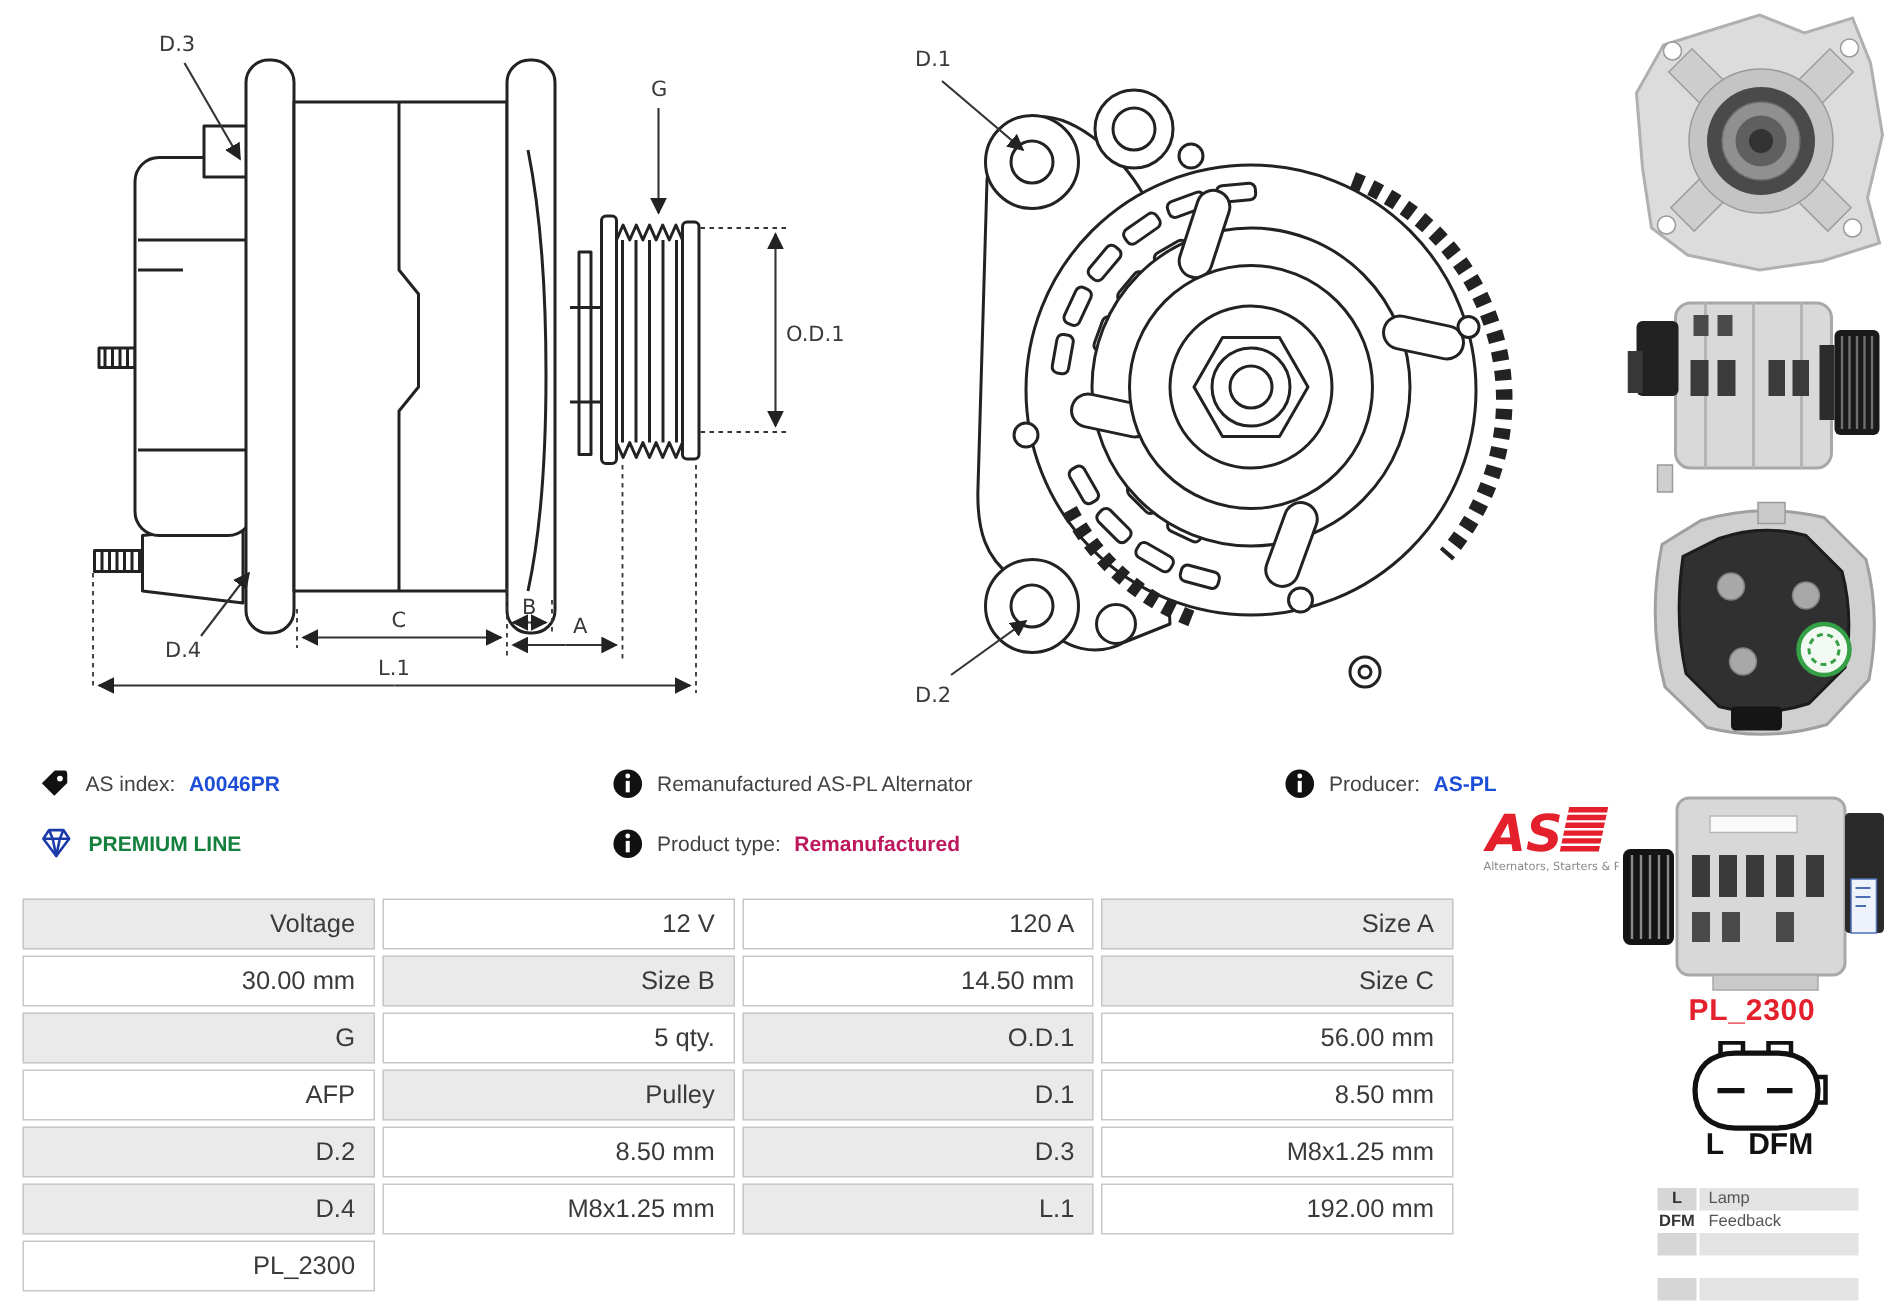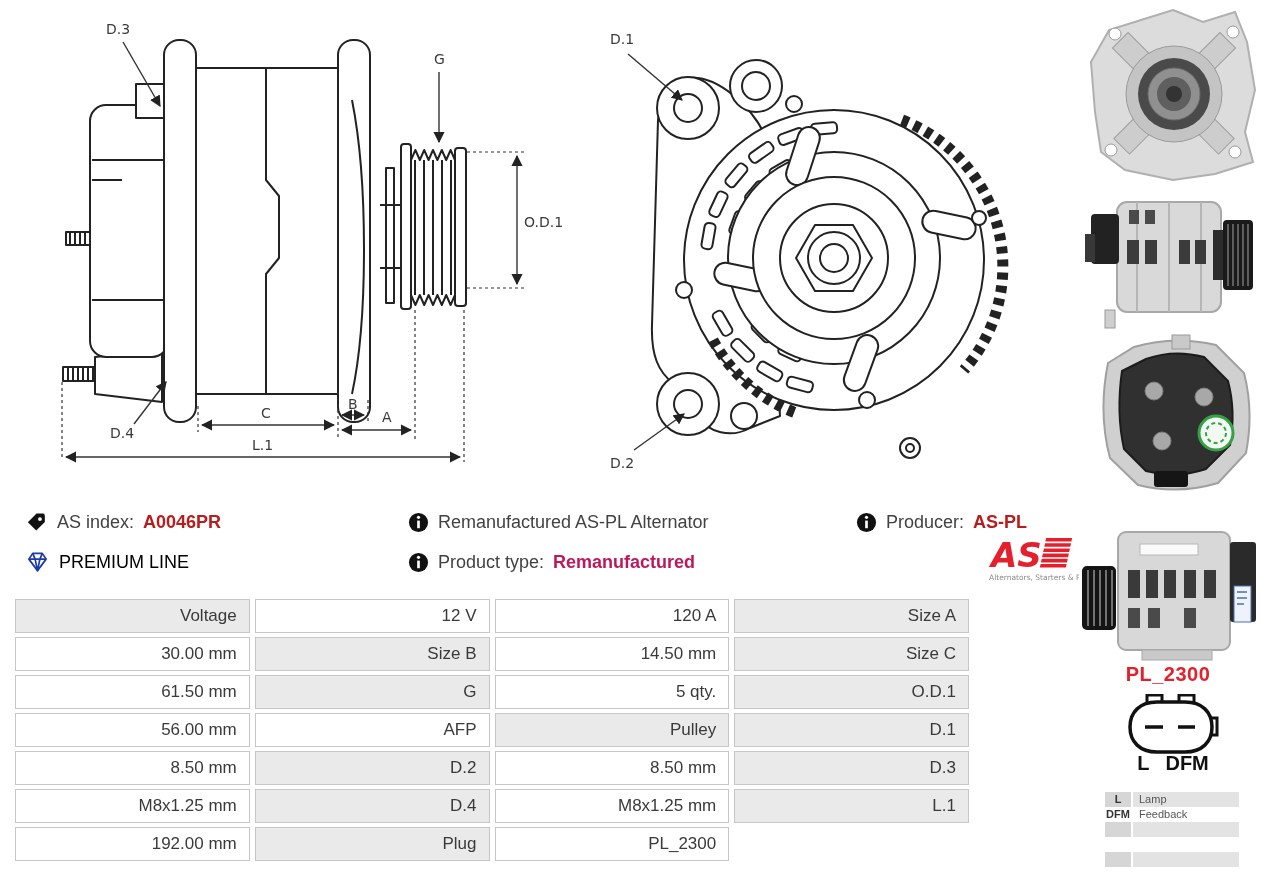--- a/index.html
+++ b/index.html
@@ -7,23 +7,23 @@
          font-family:"Liberation Sans",sans-serif;color:#3d3d3d;}
   .abs{position:absolute;}
   svg text{font-family:"DejaVu Sans","Liberation Sans",sans-serif;}
   .dim-label{font-size:14px;fill:#3a3a3a;}
   .ln{stroke:#222;stroke-width:2;fill:#fff;stroke-linejoin:round;}
   .lnf{stroke:#222;stroke-width:2;fill:none;stroke-linejoin:round;}
   .dim{stroke:#333;stroke-width:1.4;fill:none;}
   .ext{stroke:#333;stroke-width:1.2;stroke-dasharray:3,3;fill:none;}
   .slot{fill:#fff;stroke:#222;stroke-width:2;}
   
-  .info-row{position:absolute;display:flex;align-items:center;gap:9px;font-size:18px;color:#424242;height:26px;}
-  .b{font-weight:bold;color:#b91c1c;}
-  .blue{font-weight:normal;color:#000000;}
+  .info-row{position:absolute;display:flex;align-items:center;gap:9px;font-size:14px;color:#424242;height:26px;}
+  .b{font-weight:bold;color:#1d4ed8;}
+  .blue{font-weight:bold;color:#15803d;}
   .green{font-weight:bold;color:#be185d;}
   .red{color:#e4202c;}
   
   .spec{position:absolute;left:15px;top:599px;width:954px;display:grid;
         grid-template-columns:1fr 1fr 1fr 1fr;grid-auto-rows:34px;column-gap:5px;row-gap:4px;
         font-size:17px;color:#3a3a3a;}
   .spec .cell{border:1px solid #c7c7c7;background:#fff;display:flex;align-items:center;
               justify-content:flex-end;padding-right:12px;}
   .spec .lab{background:#eaeaea;}
   
@@ -303,42 +303,40 @@
     <div class="cell lab">Voltage</div>
     <div class="cell">12 V</div>
     <div class="cell">120 A</div>
 
     <div class="cell lab">Size A</div>
     <div class="cell">30.00 mm</div>
     <div class="cell lab">Size B</div>
     <div class="cell">14.50 mm</div>
 
     <div class="cell lab">Size C</div>
-    <div class="cell">61.50 mm</div>
     <div class="cell lab">G</div>
     <div class="cell">5 qty.</div>
 
     <div class="cell lab">O.D.1</div>
     <div class="cell">56.00 mm</div>
     <div class="cell">AFP</div>
     <div class="cell lab">Pulley</div>
 
     <div class="cell lab">D.1</div>
     <div class="cell">8.50 mm</div>
     <div class="cell lab">D.2</div>
     <div class="cell">8.50 mm</div>
 
     <div class="cell lab">D.3</div>
     <div class="cell">M8x1.25 mm</div>
     <div class="cell lab">D.4</div>
     <div class="cell">M8x1.25 mm</div>
 
     <div class="cell lab">L.1</div>
     <div class="cell">192.00 mm</div>
-    <div class="cell lab">Plug</div>
     <div class="cell">PL_2300</div>
   </div>
 
   <div class="plug-name red" style="font-weight:bold;">PL_2300</div>
 
   <svg class="abs" style="left:1127px;top:694px;" width="92" height="62" viewBox="0 0 92 62">
     <rect x="20" y="1" width="15" height="12" fill="#fff" stroke="#111" stroke-width="3"></rect>
     <rect x="52" y="1" width="15" height="12" fill="#fff" stroke="#111" stroke-width="3"></rect>
     <rect x="82" y="24" width="8" height="17" fill="#fff" stroke="#111" stroke-width="3"></rect>
     <path d="M30,8 H58 C75,8 85,18 85,33 C85,48 75,58 58,58 H30 C13,58 3,48 3,33 C3,18 13,8 30,8 Z" fill="#fff" stroke="#111" stroke-width="3.5"></path>

